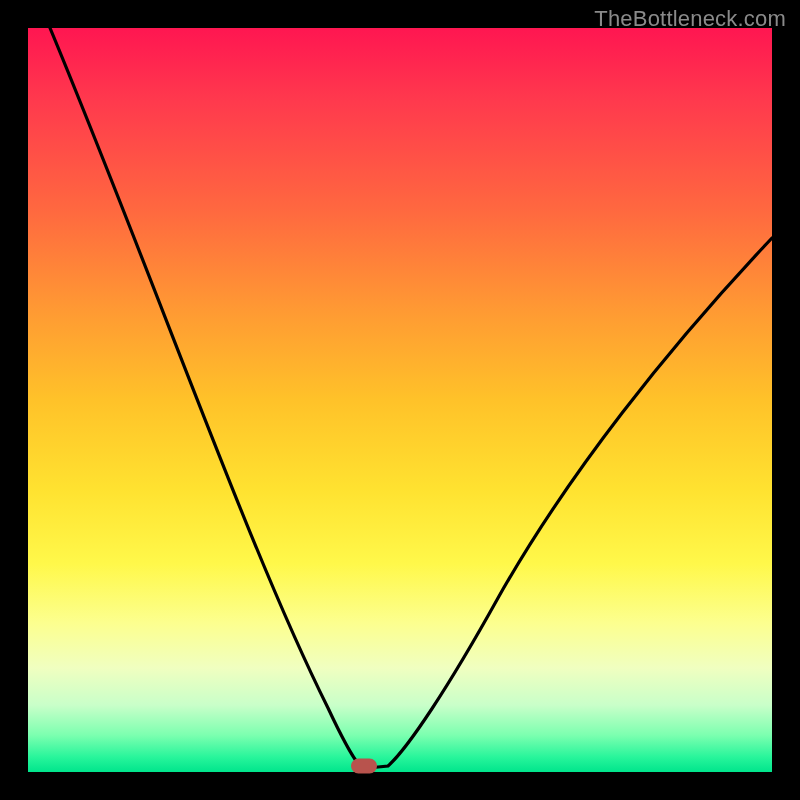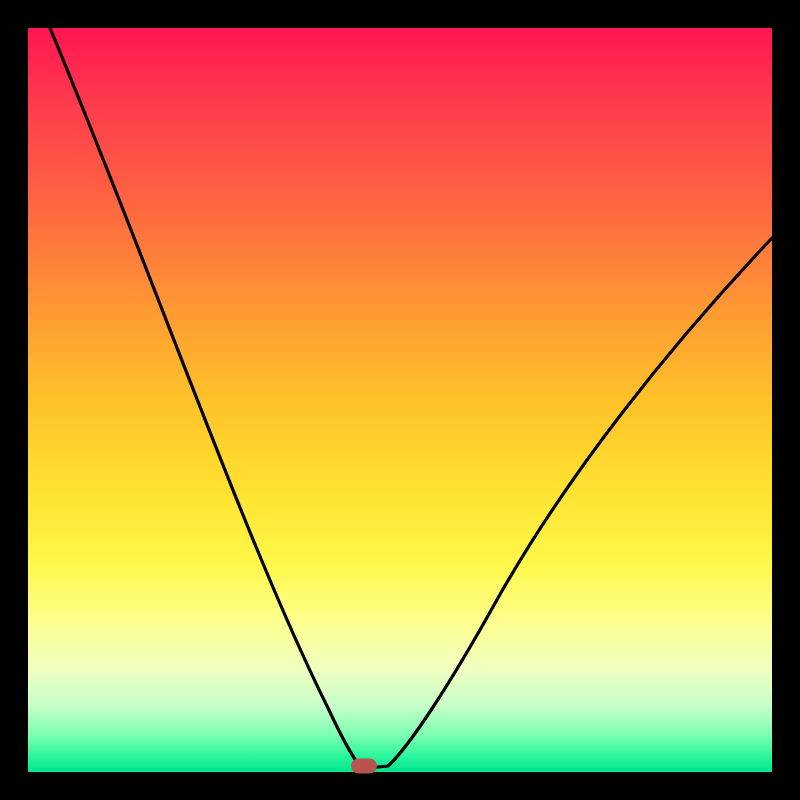--- a/index.html
+++ b/index.html
@@ -66,20 +66,21 @@
     background: #b8534d;
     border-radius: 9px;
     transform: translate(-50%, -50%);
   }
 </style>
 </head>
 <body>
 
 <div class="frame">
 
+  <div class="watermark">TheBottleneck.com</div>
 
   <div class="plot">
 
     <svg class="curve" viewBox="0 0 744 744" preserveAspectRatio="none">
       <path d="M 22 0
                C 130 260, 220 520, 300 680
                C 315 712, 325 730, 332 738
                L 340 740" fill="none" stroke="#000" stroke-width="3.2" stroke-linecap="round"></path>
       <path d="M 340 740
                L 360 738

